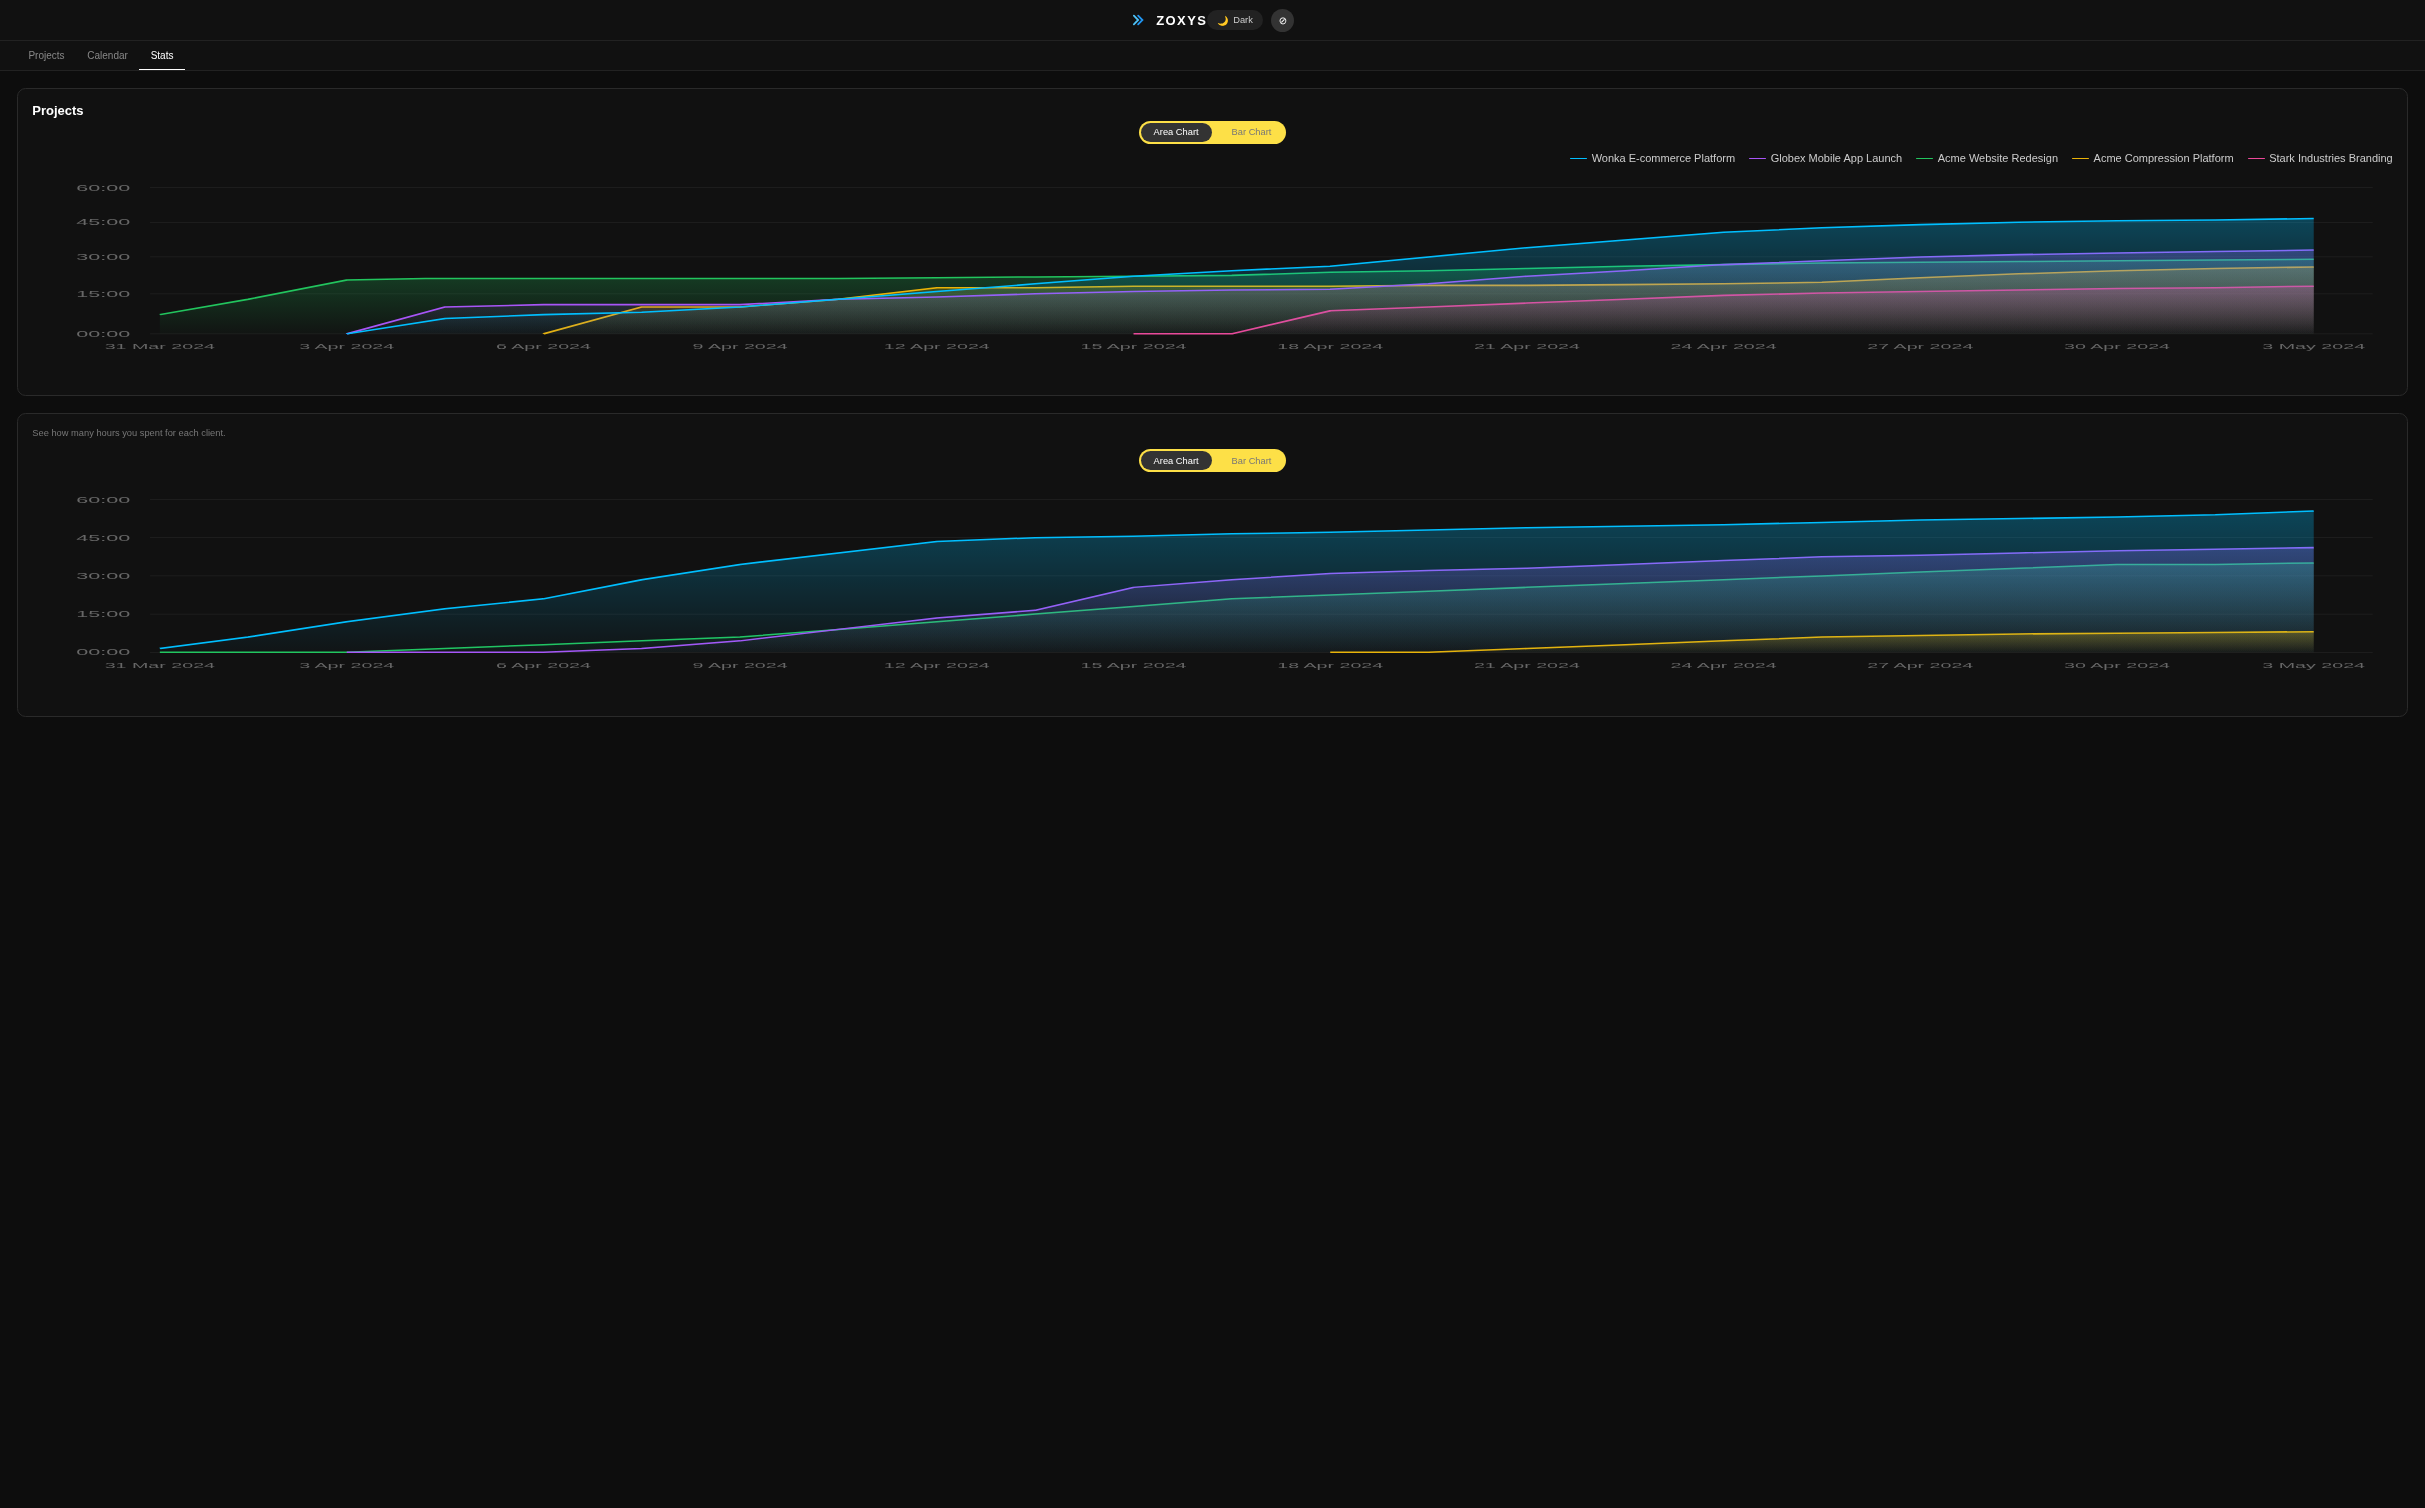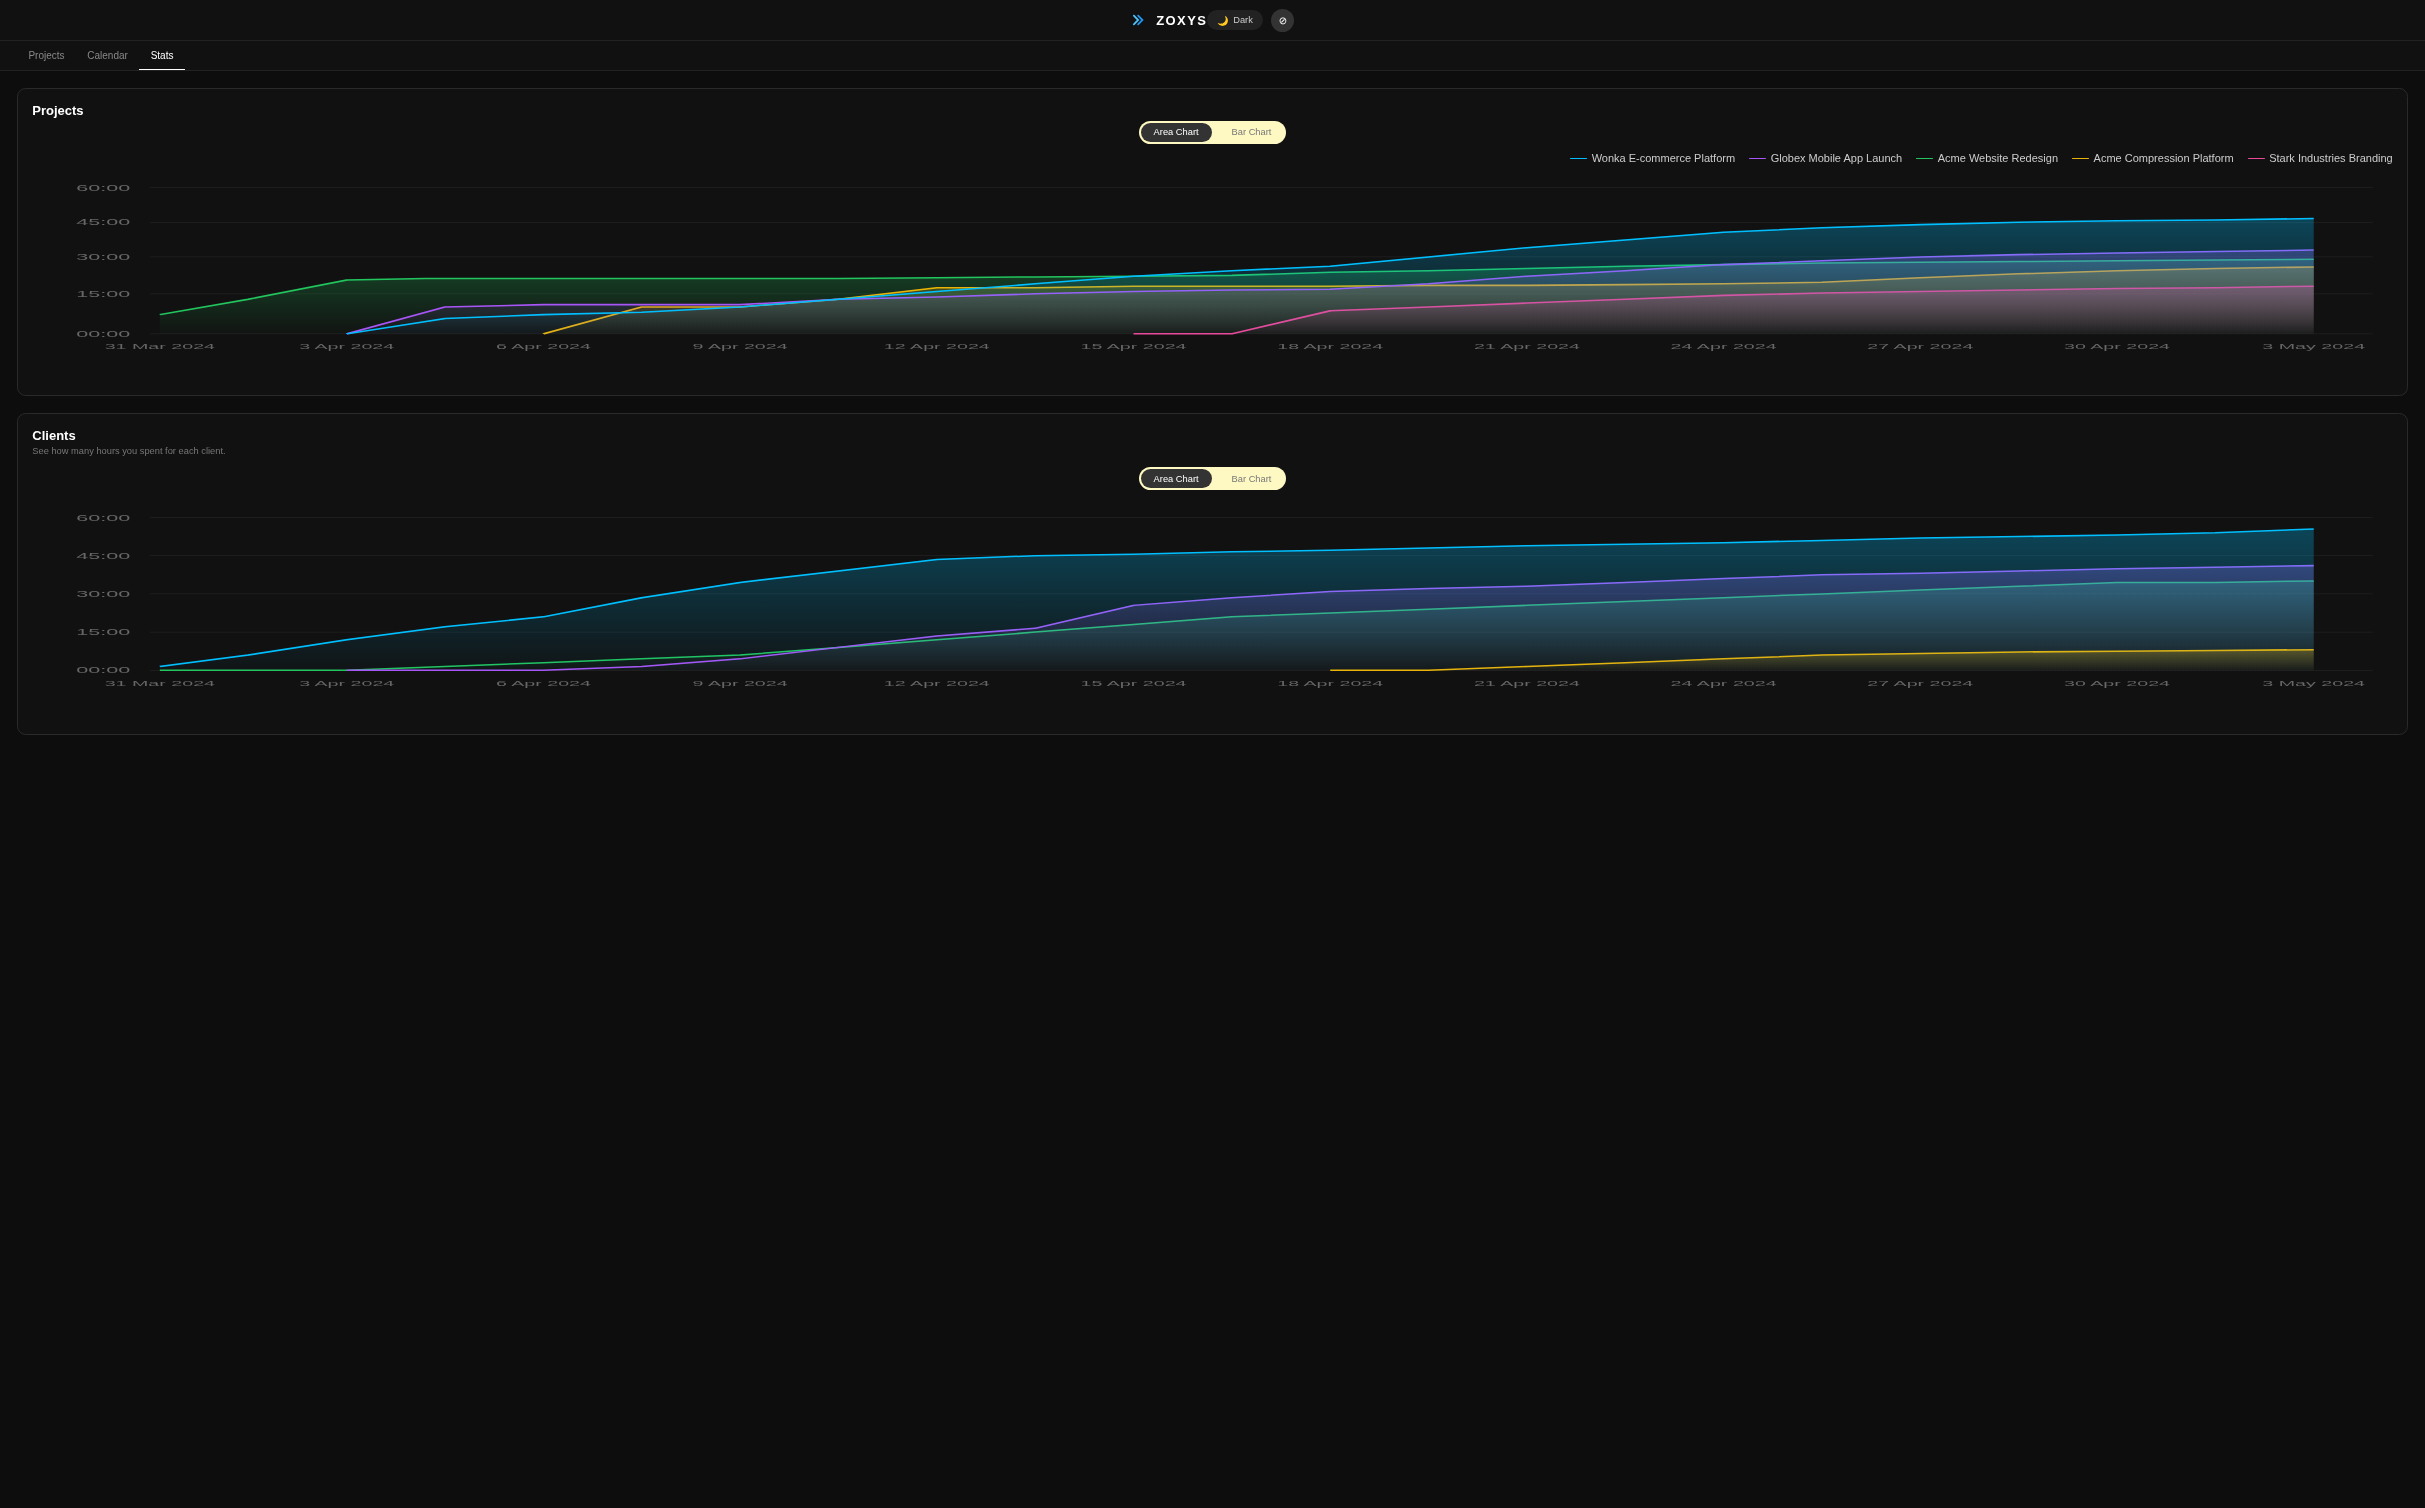--- a/index.html
+++ b/index.html
@@ -105,21 +105,21 @@
       margin-bottom: 11.4px;
     }
     
     .chart-toggle {
       display: flex;
       justify-content: center;
       margin-bottom: 8.6px;
     }
     .toggle-group {
       display: flex;
-      background: #fef9c3;
+      background: #fde047;
       border-radius: 14.3px;
       padding: 2.1px;
       gap: 7px;
     }
     .toggle-btn {
       padding: 4.3px 13px;
       border-radius: 11.4px;
       border: none;
       font-size: 9.3px;
       cursor: pointer;
@@ -297,21 +297,20 @@
         <path fill="url(#gradPink)" d="M65,200 L560,200 L610,200 L660,170 L710,165 L760,160 L810,155 L860,150 L910,147 L960,145 L1010,143 L1060,141 L1110,140 L1160,138 L1160,200 Z"></path>
         <path fill="none" stroke="#ec4899" stroke-width="2" d="M560,200 L610,200 L660,170 L710,165 L760,160 L810,155 L860,150 L910,147 L960,145 L1010,143 L1060,141 L1110,140 L1160,138"></path>
 
         <path fill="url(#gradBlue)" d="M65,200 L160,200 L210,180 L260,175 L310,172 L360,165 L410,155 L460,145 L510,135 L560,125 L610,118 L660,112 L710,100 L760,88 L810,78 L860,68 L910,62 L960,58 L1010,55 L1060,53 L1110,52 L1160,50 L1160,200 Z"></path>
         <path fill="none" stroke="#00bfff" stroke-width="2" d="M160,200 L210,180 L260,175 L310,172 L360,165 L410,155 L460,145 L510,135 L560,125 L610,118 L660,112 L710,100 L760,88 L810,78 L860,68 L910,62 L960,58 L1010,55 L1060,53 L1110,52 L1160,50"></path>
       </svg>
     </div>
   </div>
 
   <div class="card">
-    <div class="card-title">Clients</div>
     <div class="card-subtitle">See how many hours you spent for each client.</div>
 
     <div class="chart-toggle">
       <div class="toggle-group">
         <button class="toggle-btn active">Area Chart</button>
         <button class="toggle-btn inactive">Bar Chart</button>
       </div>
     </div>
 
 

